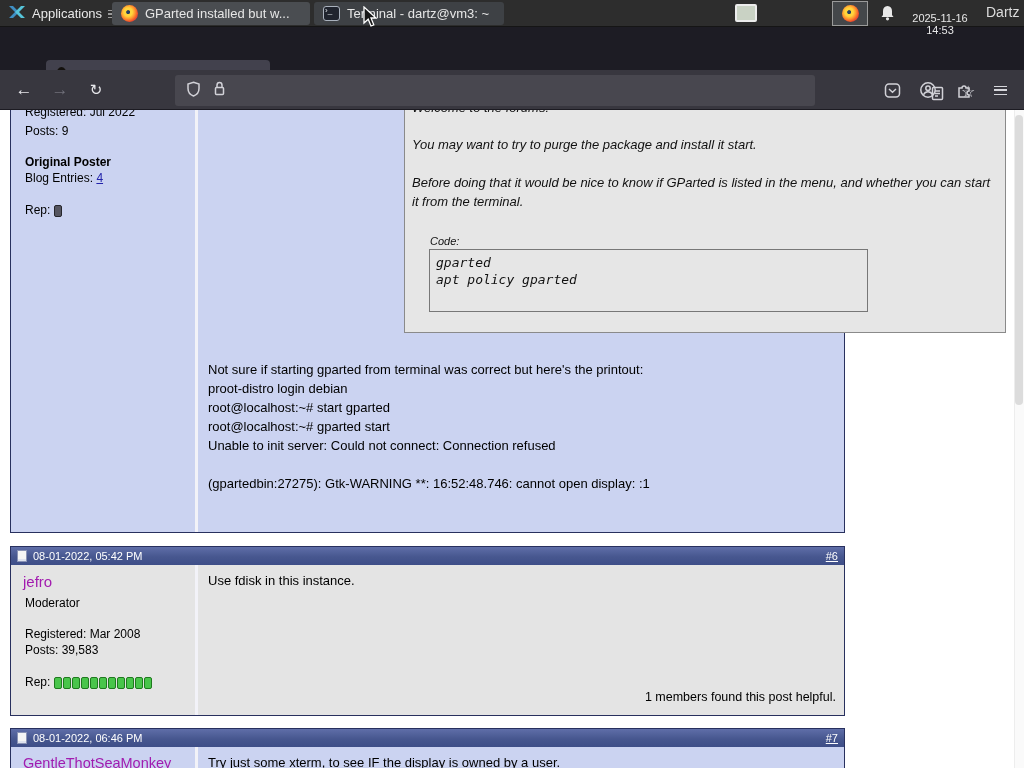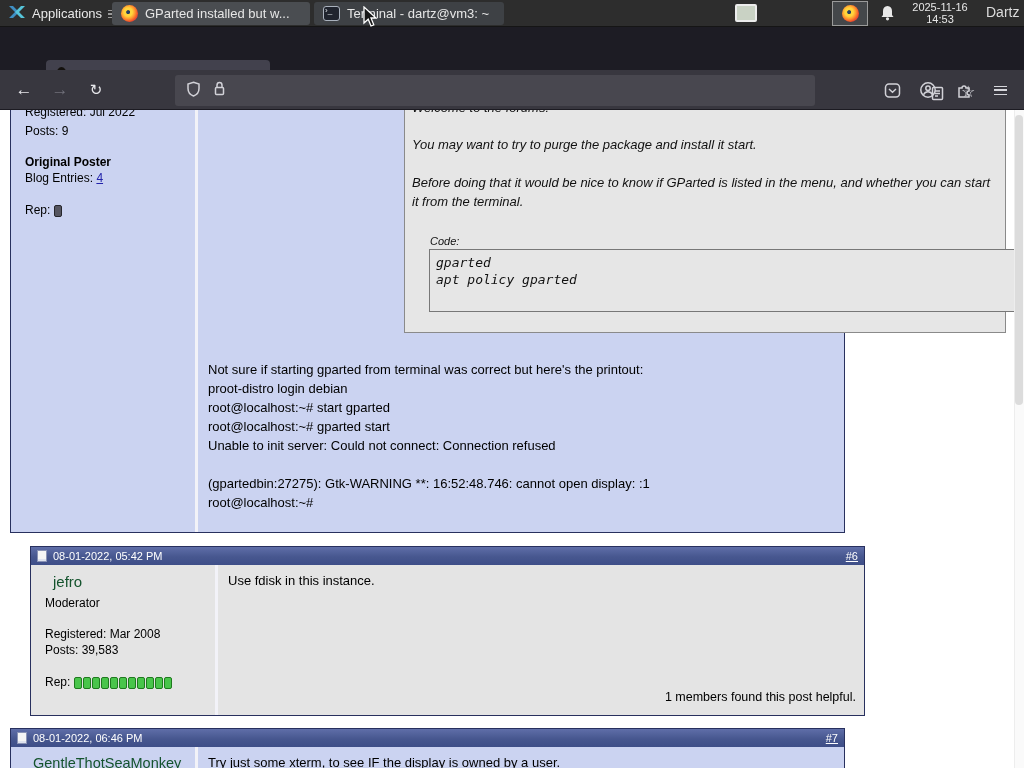--- a/index.html
+++ b/index.html
@@ -23,21 +23,21 @@
              background:radial-gradient(circle at 42% 42%, #274063 0 11%, #ffd53d 17% 30%, #ff9a2e 48%, #ef4e2c 68%, #c42a6b 100%); }
   .term-ic { display:inline-block; width:17px; height:15px; background:#20242e; border:1.5px solid #aab2bd;
              border-radius:3px; position:relative; }
   .term-ic::after { content:"›_"; position:absolute; left:1px; top:-1px; color:#dfe5ea; font-size:8px; }
   .tray { position:absolute; right:0; top:0; height:27px; }
   .shot-ic { position:absolute; left:-289px; top:4px; width:22px; height:18px; background:#c9d2c4;
              border:2px solid #ececec; border-radius:2px; }
   .tray-ff { position:absolute; left:-192px; top:1px; width:36px; height:25px; border:1px solid #9a9a9a;
              background:#44474a; display:flex; align-items:center; justify-content:center; }
   .bell { position:absolute; left:-144px; top:5px; }
-  .clock { position:absolute; left:-119px; top:2px; width:70px; color:#e8e8e8; font-size:11px;
+  .clock { position:absolute; left:-119px; top:13px; width:70px; color:#e8e8e8; font-size:11px;
            text-align:center; line-height:11.5px; }
   .userlbl { position:absolute; left:-38px; top:4px; color:#dcdcdc; font-size:14px; }
 
   
   .tabstrip { position:absolute; left:0; top:27px; width:1024px; height:43px; background:#1d1c24; z-index:40; }
   .ffview { position:absolute; left:10px; top:39px; width:26px; height:22px; display:flex; align-items:center; justify-content:center; }
   .ffview-ic { width:16px; height:13px; border:1.6px solid #cfcfd6; border-radius:3px; position:relative; }
   .ffview-ic::after { content:""; position:absolute; left:-1.6px; top:2px; width:16px; height:1.6px; background:#cfcfd6; }
   .tab { position:absolute; left:46px; top:33px; width:224px; height:31px; background:#42414d; border-radius:4px;
          display:flex; align-items:center; padding:0 8px; }
@@ -100,40 +100,40 @@
   .repblock { display:inline-block; width:8px; height:12px; border-radius:2px; margin-right:1px;
               background:#49c54b; border:1px solid #1f7a1f; vertical-align:middle; }
   .rep-dark .repblock { background:#555560; border-color:#26262c; }
 
   
   .post5 { top:-14px; height:437px; border-bottom:1px solid #28305e; }
   .quotebox { position:absolute; left:206px; top:0; width:602px; height:237px; background:#e6e6e6;
               border:1px solid #8a8a8a; font-style:italic; font-size:13px; color:#111; }
   .qline { position:absolute; left:7px; right:7px; line-height:19px; }
   .codelabel { position:absolute; left:25px; top:138px; font-size:11px; font-style:italic; color:#111; }
-  .codebox { position:absolute; left:24px; top:152px; width:586px; height:63px; background:#e6e6e6;
+  .codebox { position:absolute; left:24px; top:152px; width:439px; height:63px; background:#e6e6e6;
              border:1px solid #777; }
   .codeline { position:absolute; left:6px; font-family:"DejaVu Sans Mono", monospace; font-style:italic;
               font-size:13px; color:#111; white-space:pre; }
   .bodylines { position:absolute; left:197px; top:264px; font-size:13px; color:#000; }
   .bodylines div { height:19px; line-height:19px; white-space:pre; }
 
   
   .phead { position:absolute; left:0; right:0; height:19px;
            background:linear-gradient(180deg,#5f6ea8 0%,#47578f 55%,#3e4e88 100%);
            border:1px solid #28305e; border-bottom:none; color:#fff; font-size:11px; }
   .phead .ts { position:absolute; left:22px; top:3px; }
   .docic { position:absolute; left:6px; top:3px; width:10px; height:12px; background:#f5f5f5; border:1px solid #8a93b5;
            box-shadow:inset 0 -2px 0 #dfe3ef; }
   .pnum { position:absolute; right:6px; top:3px; color:#fff; text-decoration:underline; }
 
   
-  .post6 { top:436px; height:170px;margin-left:20px; }
+  .post6 { top:436px; height:170px; }
   .p6body { position:absolute; left:0; top:19px; height:151px; width:835px; border:1px solid #28305e; border-top:none; }
-  .uname { position:absolute; left:22px; font-size:15px; color:#14532d; }
+  .uname { position:absolute; left:12px; font-size:15px; color:#a21caf; }
   .helpful { position:absolute; right:8px; bottom:11px; font-size:12.5px; color:#000; }
 
   
   .post7 { top:618px; height:150px; }
   .p7body { position:absolute; left:0; top:19px; height:110px; width:835px; border:1px solid #28305e; border-top:none; }
 
   .maintext { position:absolute; left:10px; top:8px; font-size:13px; color:#000; }
 
   
   .scrollbar { position:absolute; right:0; top:0; width:10px; height:658px; background:#fafafa; border-left:1px solid #ededed; }
@@ -286,21 +286,20 @@
         </div>
       </div>
       <div class="bodylines">
         <div>Not sure if starting gparted from terminal was correct but here's the printout:</div>
         <div>proot-distro login debian</div>
         <div>root@localhost:~# start gparted</div>
         <div>root@localhost:~# gparted start</div>
         <div>Unable to init server: Could not connect: Connection refused</div>
         <div></div>
         <div>(gpartedbin:27275): Gtk-WARNING **: 16:52:48.746: cannot open display: :1</div>
-        <div>root@localhost:~#</div>
       </div>
     </div>
 
     <div class="post post6">
       <div class="phead">
         <span class="docic"></span>
         <span class="ts">08-01-2022, 05:42 PM</span>
         <span class="pnum">#6</span>
       </div>
       <div class="p6body">

